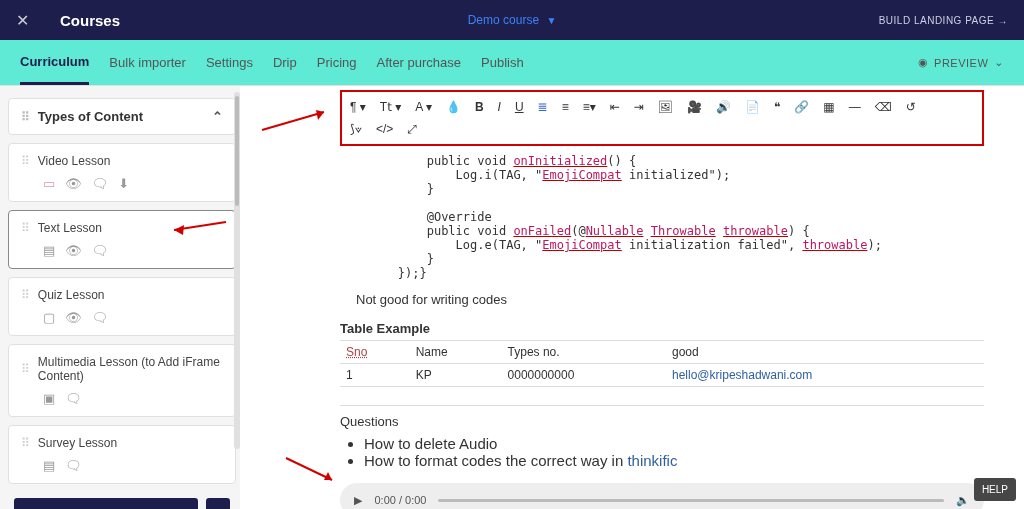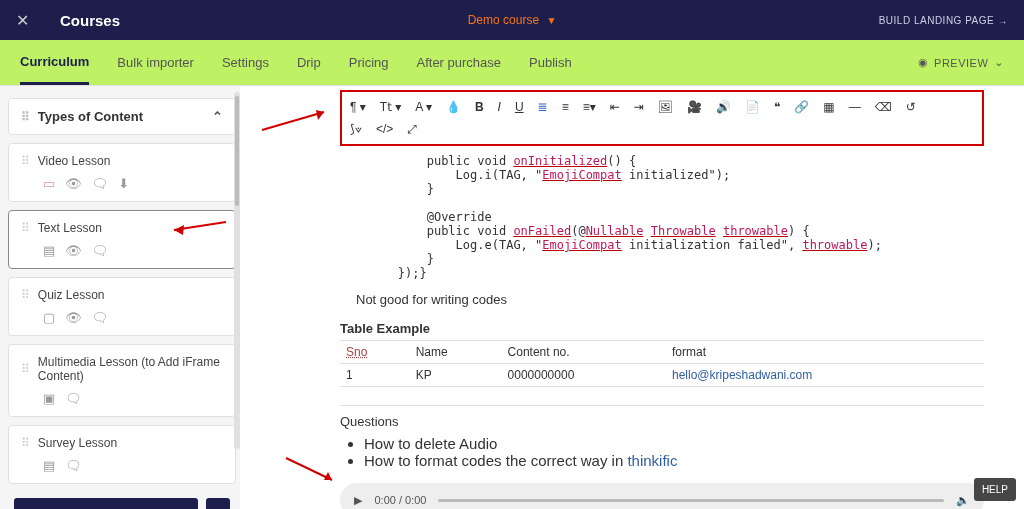--- a/index.html
+++ b/index.html
@@ -1,23 +1,23 @@
 <!DOCTYPE html>
 <html><head>
 <meta charset="utf-8">
 <style>
   * { box-sizing: border-box; margin: 0; padding: 0; }
   body { font-family: -apple-system, Helvetica, Arial, sans-serif; font-size: 13px; color: #333; background: #f5f5f5; width:1024px; height:509px; overflow:hidden; position:relative; }
   .topbar { background:#1e1e4c; height:40px; display:flex; align-items:center; color:#fff; padding:0 16px; }
   .topbar .close { width:16px; color:#ccc; cursor:pointer; margin-right:28px; font-size:16px;}
   .topbar .title { font-weight:600; font-size:15px;}
-  .topbar .center { position:absolute; left:50%; transform:translateX(-50%); font-size:12px; color:#f97316; cursor:pointer; }
+  .topbar .center { position:absolute; left:50%; transform:translateX(-50%); font-size:12px; color:#3b82f6; cursor:pointer; }
   .topbar .center .caret { margin-left:4px; font-size:10px;}
   .topbar .right { margin-left:auto; font-size:10px; letter-spacing:0.5px; color:#cfcfe6; cursor:pointer;}
-  .tabbar { background:#bef264; height:46px; border-bottom:1px solid #e0e0e0; display:flex; align-items:center; padding:12px 20px; gap:28px;}
+  .tabbar { background:#5eead4; height:46px; border-bottom:1px solid #e0e0e0; display:flex; align-items:center; padding:12px 20px; gap:20px;}
   .tabbar .tab { font-size:13px; color:#555; cursor:pointer; padding:13px 0;}
   .tabbar .tab.active { color:#1e1e4c; font-weight:600; border-bottom:3px solid #1e1e4c; }
   .tabbar .spacer { flex:1; }
   .tabbar .preview { font-size:11px; letter-spacing:0.5px; color:#555; display:flex; align-items:center; gap:6px; cursor:pointer;}
   .main { display:flex; height:calc(509px - 86px); }
   .sidebar { width:240px; background:#f5f5f5; padding:12px 4px 12px 8px; position:relative; display:flex; flex-direction:column; overflow:hidden;}
   .scrollbar { position:absolute; right:0; top:6px; bottom:60px; width:6px; background:#e0e0e0; border-radius:3px;}
   .scrollbar .thumb { width:4px; margin:0 auto; height:110px; background:#bbb; border-radius:3px; margin-top:4px;}
   .card { background:#fff; border:1px solid #e0e0e0; border-radius:4px; margin-bottom:8px;}
   .card.header { padding:10px 12px; display:flex; align-items:center; font-weight:600; font-size:13px;}
@@ -205,22 +205,22 @@
         });}</div>
 
     <div class="note">Not good for writing codes</div>
 
     <div class="tablelabel">Table Example</div>
     <table class="ex">
       <tbody>
           <tr>
         <th class="sno">Sno</th>
         <th>Name</th>
-        <th>Content no.</th>
-        <th>format</th>
+        <th>Types no.</th>
+        <th>good</th>
       </tr>
       <tr>
         <td>1</td>
         <td>KP</td>
         <td>0000000000</td>
         <td><span class="link">hello@kripeshadwani.com</span></td>
       </tr>
     </tbody>
       </table>
 

